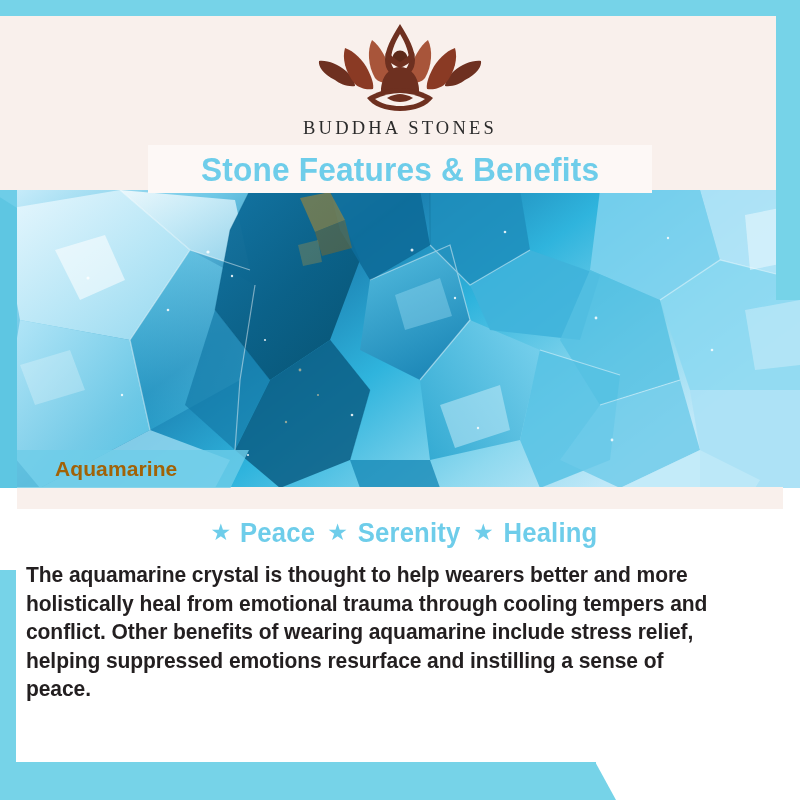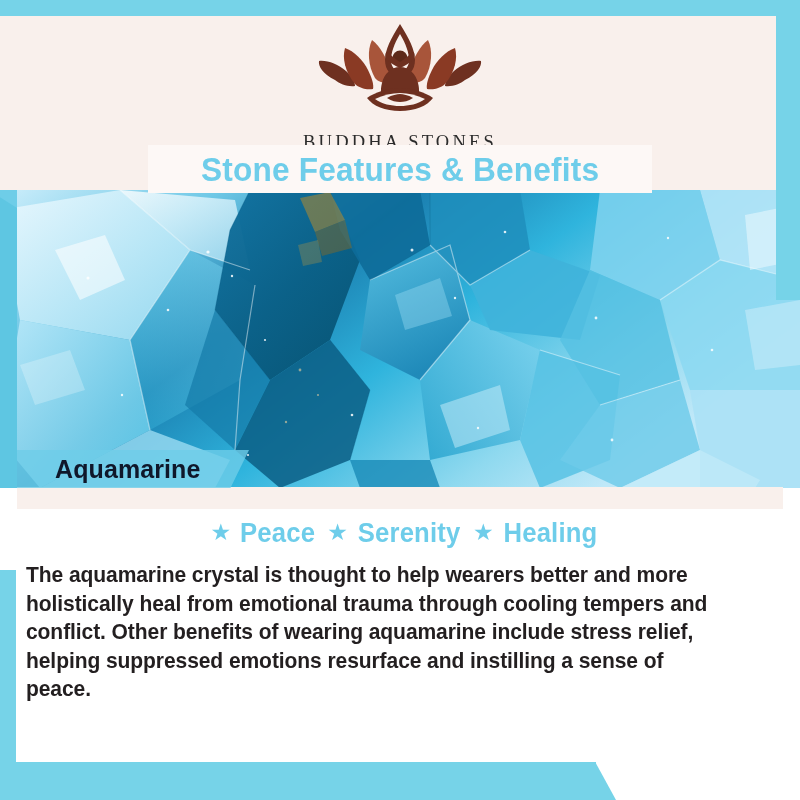--- a/index.html
+++ b/index.html
@@ -81,21 +81,21 @@
   .logo-wrap {
     position: absolute;
     left: 0; top: 18px;
     width: 800px;
     text-align: center;
     z-index: 10;
   }
   .logo-mark { display: block; margin: 0 auto; }
   .logo-text {
     display: block;
-    margin-top: 18px;
+    margin-top: 4px;
     font-family: "Liberation Serif", serif;
     font-size: 18.5px;
     letter-spacing: 3.2px;
     color: #2b2b2b;
     font-weight: 400;
   }
 
   
   .title-band {
     position: absolute;
@@ -168,22 +168,22 @@
     clip-path: polygon(0 0, 100% 0, 92% 100%, 0 100%);
   }
   .stone-label-text {
     position: absolute;
     left: 38px; top: 0;
     height: 38px;
     display: flex;
     align-items: center;
     font-family: "Liberation Sans Narrow", "Liberation Sans", sans-serif;
     font-weight: 700;
-    font-size: 25px;
-    color: #0f172a;
+    font-size: 21px;
+    color: #a16207;
     letter-spacing: 0.1px;
     white-space: nowrap;
   }
 
   
   .cream-strip {
     position: absolute;
     left: 17px; top: 487px;
     width: 766px;
     height: 22px;

